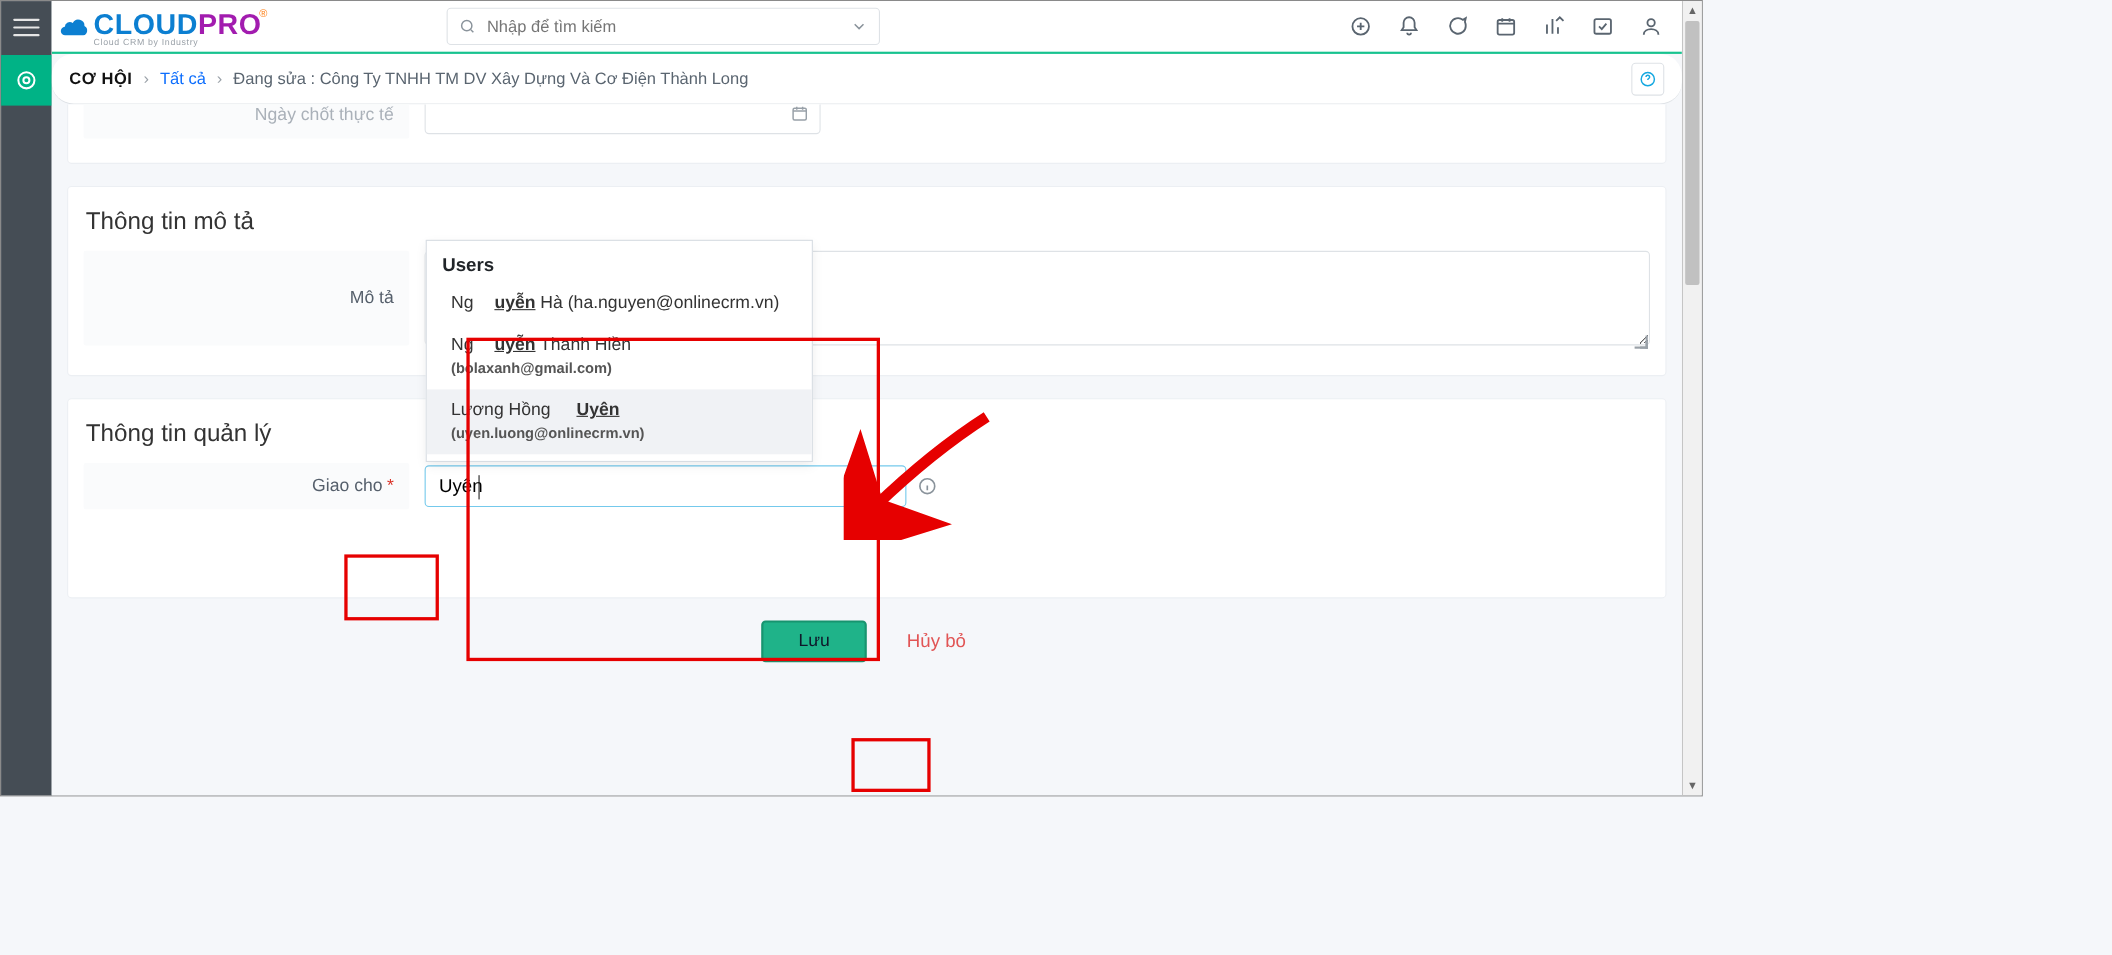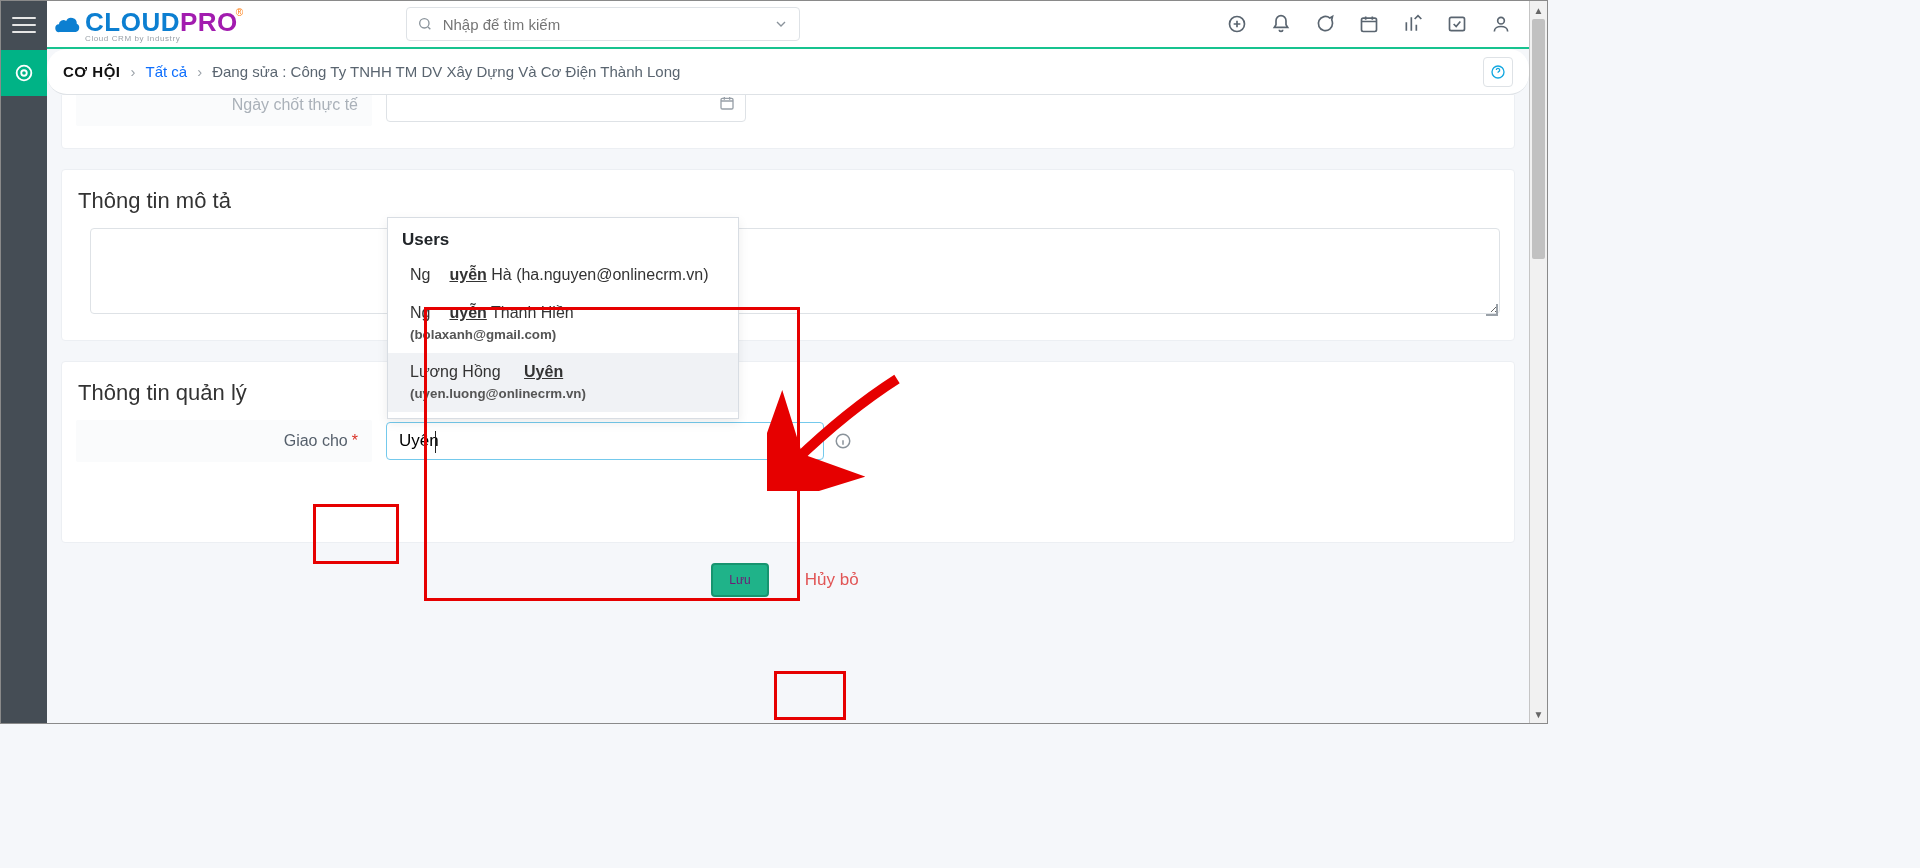--- a/index.html
+++ b/index.html
@@ -183,22 +183,22 @@
   #anno-save{left:727px;top:670px;width:72px;height:49px;}
 
   
   .arrow{position:absolute;left:720px;top:370px;pointer-events:none;}
 
   .actions{
     display:flex;align-items:center;gap:30px;justify-content:center;
     margin:10px 0 0 0;
   }
   .btn-save{
-    background:#1fb389;color:#701a75;border:2px solid #17946f;border-radius:4px;
-    padding:8px 16px;font-size:12px;cursor:pointer;
+    background:#1fb389;color:#0f172a;border:2px solid #17946f;border-radius:4px;
+    padding:8px 32px;font-size:16px;cursor:pointer;
   }
   .btn-cancel{color:#e15555;background:none;border:none;font-size:17px;cursor:pointer;}
 </style>
 </head>
 <body>
 
 <div class="viewport">
 
   <div class="outer-scroll">
     <div class="scroll-arrow">▲</div>
@@ -307,20 +307,21 @@
                   <path d="M3 9h18M8 3v4M16 3v4"></path>
                 </svg>
             </div>
           </div>
         </div>
       </div>
 
       <div class="panel">
         <div class="section-title">Thông tin mô tả</div>
         <div class="row">
+          <div class="lbl-cell" style="height:86px;">Mô tả</div>
           <div class="input-cell">
             <div class="textarea-wrap">
               <textarea class="textarea" style=""></textarea>
               <div class="resize-handle"></div>
             </div>
           </div>
         </div>
       </div>
 
       <div class="panel" style="padding-bottom:80px;">

